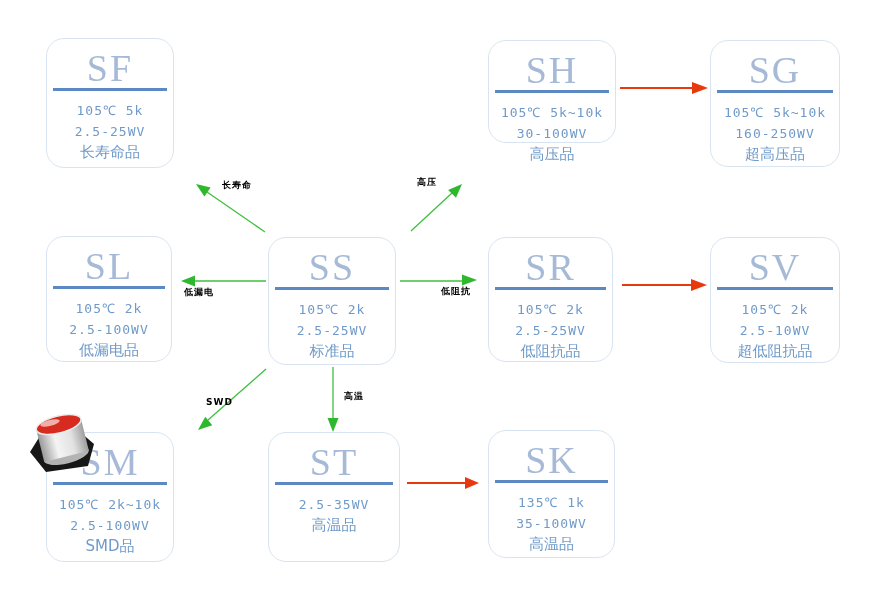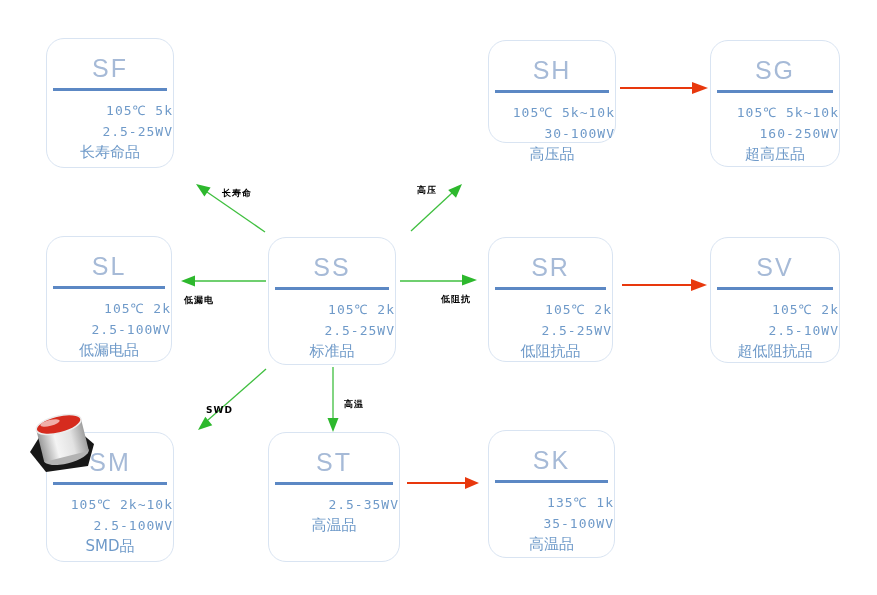--- a/index.html
+++ b/index.html
@@ -15,54 +15,52 @@
   .node {
     position: absolute;
     background: #ffffff;
     border: 1px solid #d9e4f2;
     border-radius: 18px;
     text-align: center;
     padding-top: 12px;
     z-index: 2;
   }
   .node .t {
-    font-size: 25px;
+    font-size: 38px;
     letter-spacing: 2px;
     color: #a6bad7;
     line-height: 34px;
-    font-family: Liberation Sans, sans-serif;
+    font-family: Liberation Serif, serif;
   }
   .node .u {
     height: 3px;
     background: #5c88c4;
     margin: 3px 6px 9px 6px;
   }
   .node .l {
     color: #6f9ac9;
     line-height: 21px;
   }
   .node .mono {
     font-family: "DejaVu Sans Mono", monospace;
     font-size: 13px;
     letter-spacing: 1px;
-    text-align: right;
   }
   .node .cn {
     font-size: 15px;
   }
   .alabel {
     position: absolute;
     font-size: 9px;
     font-weight: bold;
     color: #000000;
     letter-spacing: 1px;
     z-index: 3;
     font-family: "DejaVu Sans", sans-serif;
     white-space: nowrap;
-    margin-top: 8px;
   }
   .capicon { position: absolute; left: 22px; top: 408px; z-index: 4; }
 </style>
 </head>
 <body>
 
 <div class="canvas">
 
   <svg class="arrows" width="877" height="595">
 

